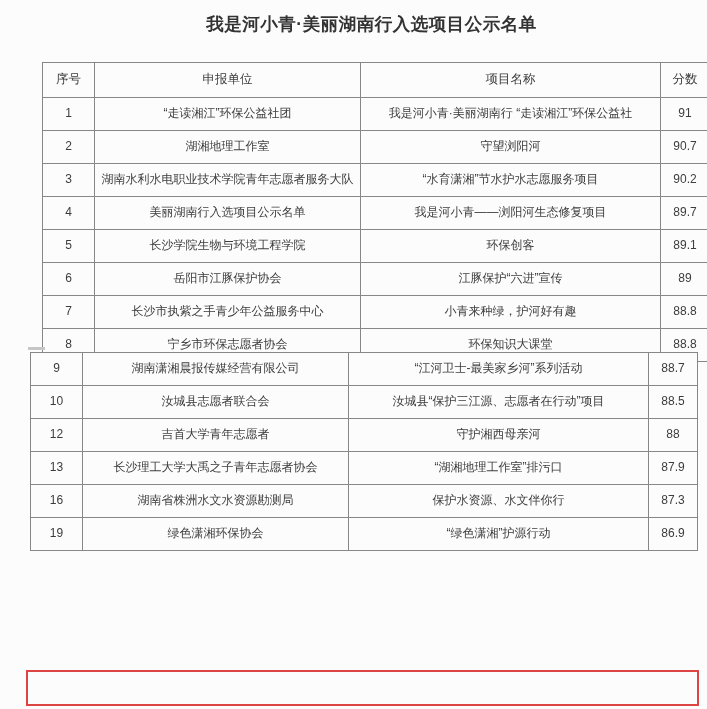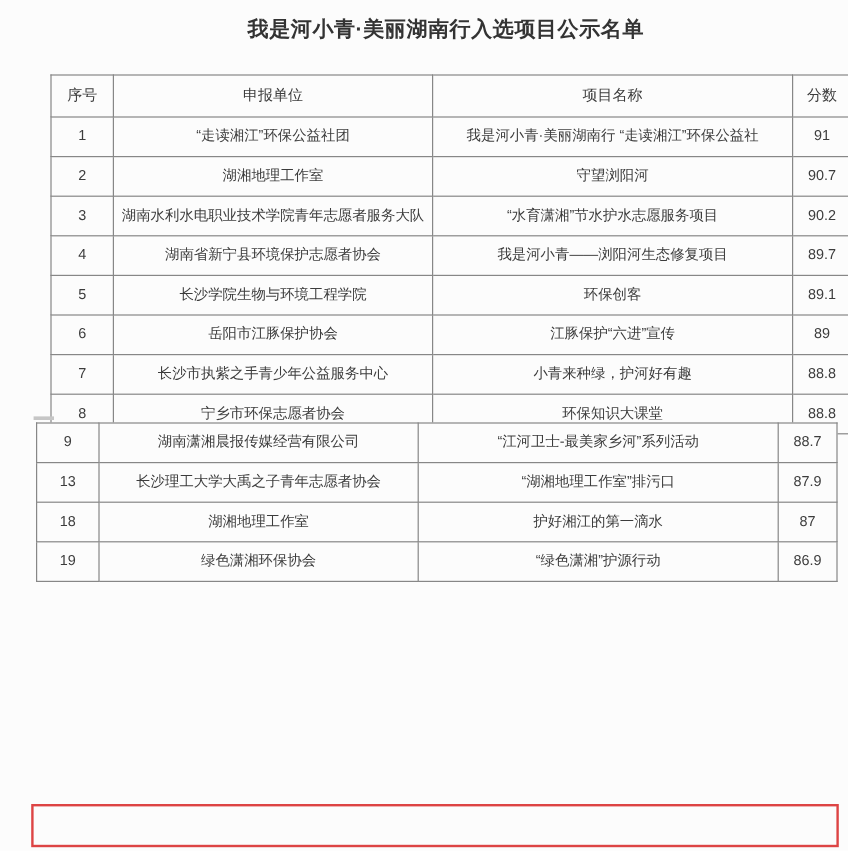--- a/index.html
+++ b/index.html
@@ -89,21 +89,21 @@
           <td>90.7</td>
         </tr>
         <tr>
           <td>3</td>
           <td>湖南水利水电职业技术学院青年志愿者服务大队</td>
           <td>“水育潇湘”节水护水志愿服务项目</td>
           <td>90.2</td>
         </tr>
         <tr>
           <td>4</td>
-          <td>湖南省新宁县环境保护志愿者协会</td>
+          <td>美丽湖南行入选项目公示名单</td>
           <td>我是河小青——浏阳河生态修复项目</td>
           <td>89.7</td>
         </tr>
         <tr>
           <td>5</td>
           <td>长沙学院生物与环境工程学院</td>
           <td>环保创客</td>
           <td>89.1</td>
         </tr>
         <tr>
@@ -137,30 +137,42 @@
         <col class="col-score">
     </colgroup>
     <tbody>
         <tr>
           <td>9</td>
           <td>湖南潇湘晨报传媒经营有限公司</td>
           <td>“江河卫士-最美家乡河”系列活动</td>
           <td>88.7</td>
         </tr>
         <tr>
+          <td>10</td>
+          <td>汝城县志愿者联合会</td>
+          <td>汝城县“保护三江源、志愿者在行动”项目</td>
+          <td>88.5</td>
+        </tr>
+        <tr>
+          <td>12</td>
+          <td>吉首大学青年志愿者</td>
+          <td>守护湘西母亲河</td>
+          <td>88</td>
+        </tr>
+        <tr>
           <td>13</td>
           <td>长沙理工大学大禹之子青年志愿者协会</td>
           <td>“湖湘地理工作室”排污口</td>
           <td>87.9</td>
         </tr>
         <tr>
-          <td>18</td>
-          <td>湖湘地理工作室</td>
-          <td>护好湘江的第一滴水</td>
-          <td>87</td>
+          <td>16</td>
+          <td>湖南省株洲水文水资源勘测局</td>
+          <td>保护水资源、水文伴你行</td>
+          <td>87.3</td>
         </tr>
         <tr>
           <td>19</td>
           <td>绿色潇湘环保协会</td>
           <td>“绿色潇湘”护源行动</td>
           <td>86.9</td>
         </tr>
       </tbody>
   </table>
 

